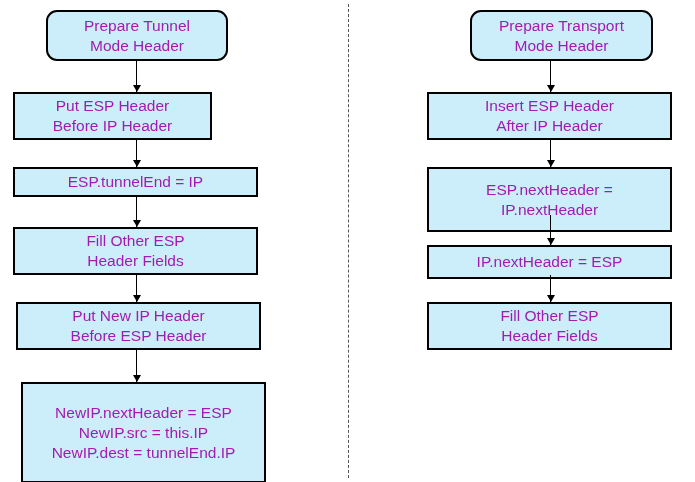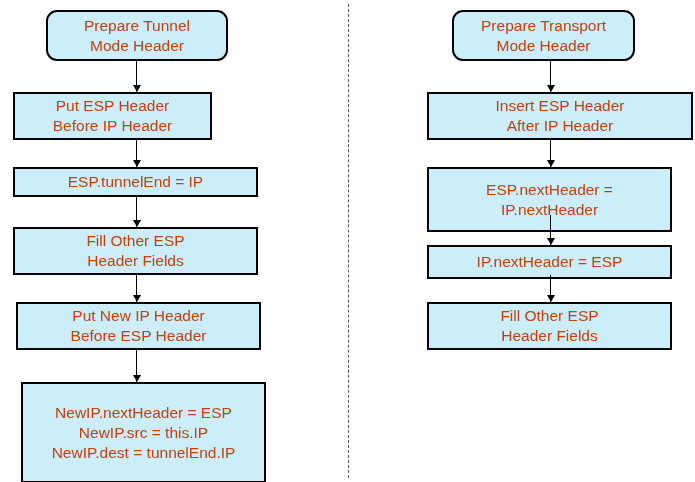--- a/index.html
+++ b/index.html
@@ -27,21 +27,21 @@
   }
   .node {
     position: absolute;
     box-sizing: border-box;
     background: #cceefb;
     border: 2px solid #000000;
     display: flex;
     align-items: center;
     justify-content: center;
     text-align: center;
-    color: #c2410c;
+    color: #a21caf;
     font-size: 15.5px;
     line-height: 20px;
     letter-spacing: 0px;
   }
   .node.terminator {
     border-radius: 11px;
   }
   .node .label {
     display: block;
     width: 100%;
@@ -124,31 +124,31 @@
     </div>
 
     <div class="node" style="left:13px; top:382px; width:245px; height:101px;margin-left:8px;">
       <span class="label">NewIP.nextHeader = ESP
 NewIP.src = this.IP
 NewIP.dest = tunnelEnd.IP</span>
     </div>
   </div>
 
   <div>
-    <div class="node terminator" style="left:452px; top:10px; width:183px; height:51px;">
+    <div class="node terminator" style="left:470px; top:10px; width:183px; height:51px;">
       <span class="label">Prepare Transport
 Mode Header</span>
     </div>
 
     <div class="edge" style="left:550px; top:61px; width:1px; height:31px;">
       <div class="shaft" style="height:31px;"></div>
       <div class="head" style="top:24px;"></div>
     </div>
 
-    <div class="node" style="left:427px; top:92px; width:266px; height:48px;">
+    <div class="node" style="left:427px; top:92px; width:245px; height:48px;">
       <span class="label">Insert ESP Header
 After IP Header</span>
     </div>
 
     <div class="edge" style="left:550px; top:140px; width:1px; height:27px;">
       <div class="shaft" style="height:27px;"></div>
       <div class="head" style="top:20px;"></div>
     </div>
 
     <div class="node" style="left:427px; top:167px; width:245px; height:65px;">

